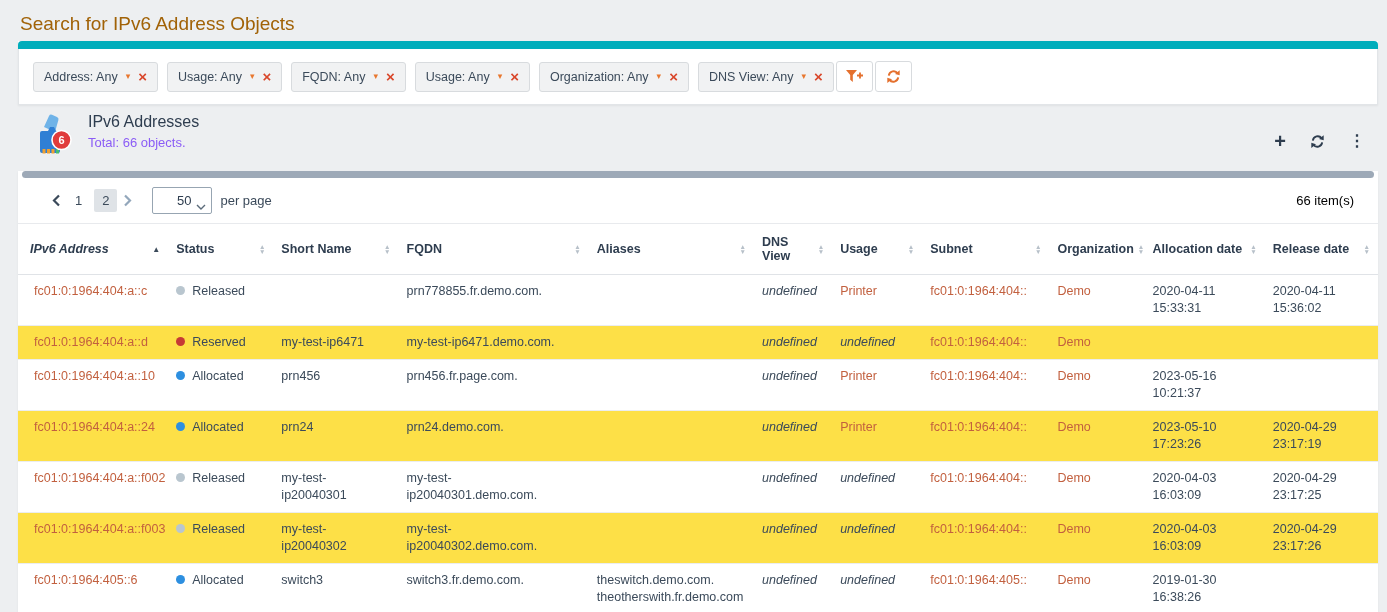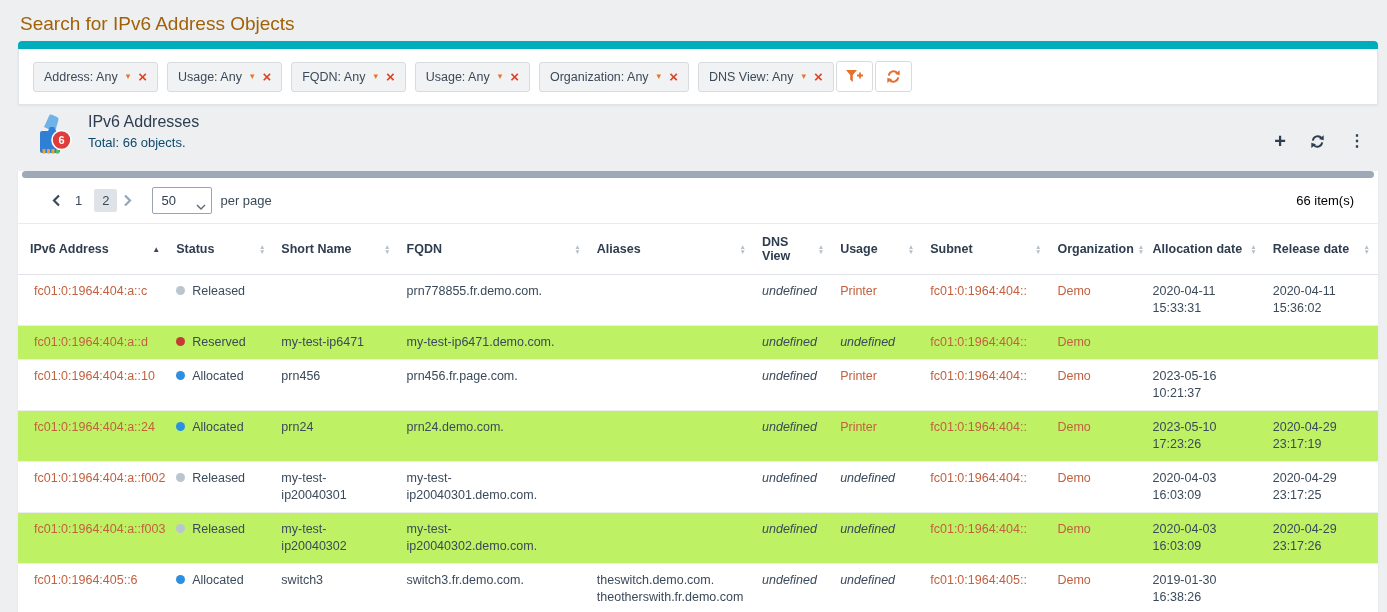--- a/index.html
+++ b/index.html
@@ -33,60 +33,60 @@
     background: #fff; border: 1px solid #d8dbde; border-radius: 3px;
     width: 37px; height: 31px; display: inline-flex; align-items: center; justify-content: center;
     cursor: pointer; padding: 0;
   }
 
   
   .section-header { display: flex; align-items: flex-start; margin: 8px 18px 0 30px; height: 54px; }
   .app-icon { position: relative; width: 46px; height: 48px; flex: 0 0 auto; }
   .section-titles { margin-left: 12px; }
   .section-titles h2 { margin: 0; font-size: 16px; font-weight: 400; color: #2e3d4f; }
-  .section-total { font-size: 13px; color: #0c4a6e; margin-top: 4px; }
+  .section-total { font-size: 13px; color: #8b5cf6; margin-top: 4px; }
   .section-actions { margin-left: auto; display: flex; align-items: center; gap: 24px; margin-top: 20px; padding-right: 4px; }
   .action { background: none; border: none; padding: 0; cursor: pointer; color: #2e3d4f; display: flex; align-items: center; }
   .action.plus { font-size: 20px; font-weight: bold; line-height: 16px; }
   .action.kebab { font-size: 16px; font-weight: bold; line-height: 16px; }
 
   
   .table-card { margin-top: 4px; padding-bottom: 0; }
   .scrollbar-top { height: 7px; background: #9da9b7; border-radius: 4px; margin: 2px 4px 0 4px; }
   .pagination-row { display: flex; align-items: center; padding: 9px 24px 9px 30px; font-size: 13px; }
   .pg-btn { background: none; border: none; padding: 2px 4px; cursor: pointer; display: flex; align-items: center; }
   .pages { display: flex; align-items: center; gap: 4px; margin: 0 2px; }
   .page-num { padding: 4px 8px; cursor: pointer; color: #3b4a5a; border-radius: 2px; }
   .page-num.active { background: #dfe3e7; }
   .select-wrap { position: relative; margin-left: 16px; }
   select.per-page {
     -webkit-appearance: none; appearance: none;
     width: 60px; height: 27px; font-size: 13px; color: #2e3d4f;
     border: 1px solid #97a5b2; border-radius: 2px; background: #fff;
-    padding: 2px 20px 2px 8px; font-family: "Liberation Sans", sans-serif;
+    padding: 2px 20px 2px 8px; font-family: "Liberation Sans", sans-serif; text-align: right;
   }
   .select-caret { position: absolute; right: 6px; top: 11px; pointer-events: none; }
   .per-page-label { margin-left: 8px; color: #3b4a5a; }
   .items-count { margin-left: auto; color: #000000; }
 
   table { width: 100%; border-collapse: collapse; table-layout: fixed; font-size: 12.5px; }
   thead th {
     text-align: left; font-weight: bold; color: #2e3d4f; font-size: 12.5px;
     padding: 11px 8px; border-top: 1px solid #e8eaed; border-bottom: 1px solid #e0e3e7;
   }
-  thead th:first-child { padding-left: 12px; }
+  thead th:first-child { padding-left: 12px; font-style: italic; }
   .th-inner { display: flex; align-items: center; justify-content: space-between; gap: 4px; }
   .sort-asc { color: #3b4a5a; font-size: 8px; }
   .sort-both { display: inline-flex; flex-direction: column; color: #b7c0c9; font-size: 6.5px; line-height: 5px; }
   tbody td {
     padding: 8px 8px; vertical-align: top; line-height: 17px;
     border-top: 1px solid #ebedef; color: #3b4a5a; overflow: hidden;
   }
   tbody td:first-child { padding-left: 16px; }
-  tbody tr.alt { background: #bef264; }
+  tbody tr.alt { background: #fde047; }
   a.link { color: #c2603f; text-decoration: none; cursor: pointer; }
   .dot { display: inline-block; width: 9px; height: 9px; border-radius: 50%; margin-right: 7px; }
   .dot.released  { background: #b9c6cf; }
   .dot.reserved  { background: #c63a35; }
   .dot.allocated { background: #2d8fe0; }
   .undef { font-style: italic; }
 </style>
 </head>
 <body>
 

